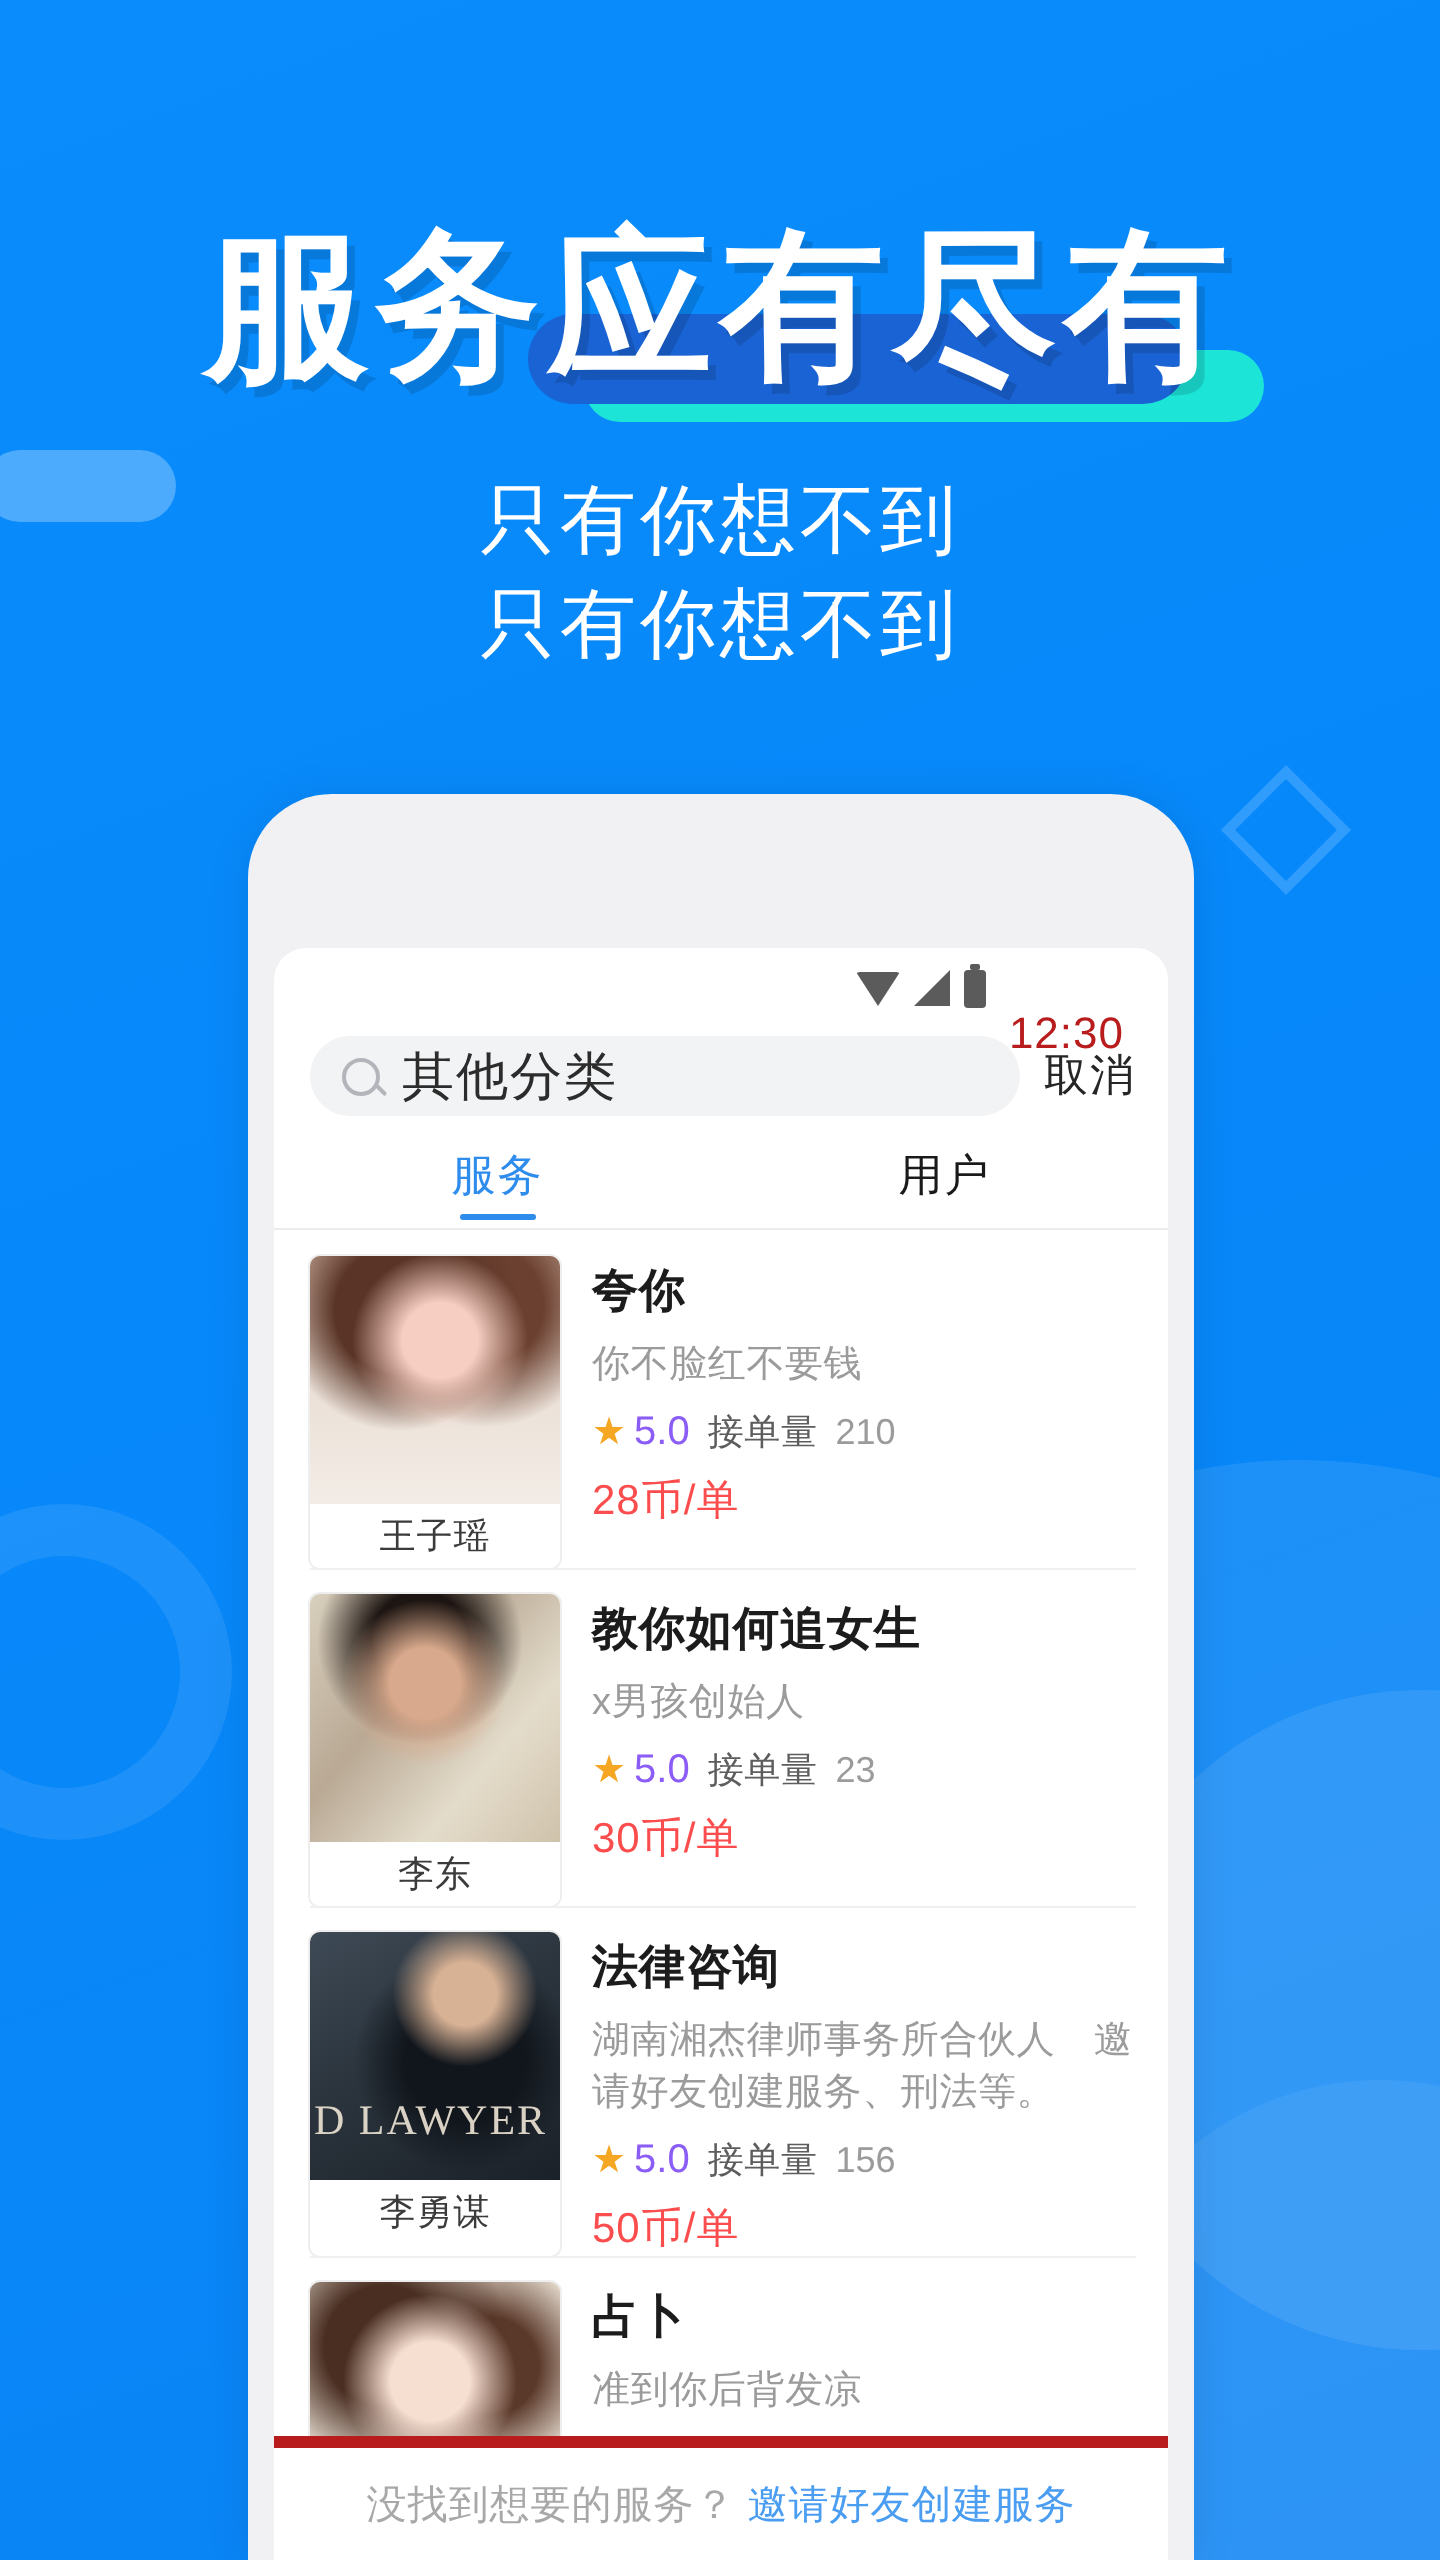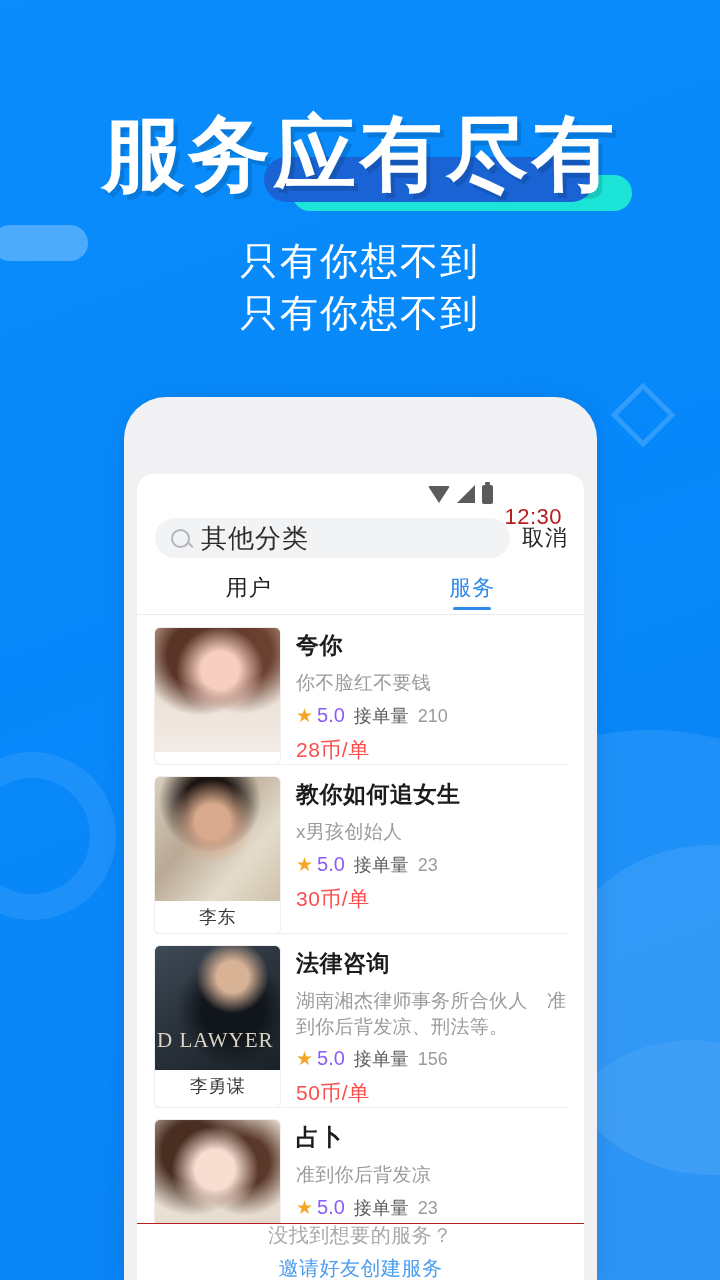--- a/index.html
+++ b/index.html
@@ -344,26 +344,25 @@
     letter-spacing: 0.5px;
   }
 
   
   .footer {
     position: absolute;
     left: 0; right: 0;
     bottom: 0;
     height: 56px;
     background: #ffffff;
-    border-top: 1px solid #b91c1c;
+    border-top: 6px solid #b91c1c;
     display: flex;
     align-items: center;
     justify-content: center;
     gap: 6px;
-    flex-direction: column;
   }
   .footer-text {
     font-size: 20px;
     color: #a8a8a8;
     letter-spacing: 0.5px;
   }
   .footer-link {
     font-size: 20px;
     color: #4a9df0;
     letter-spacing: 0.5px;
@@ -435,33 +434,34 @@
 
       <div class="search-row">
         <div class="search-box">
           <div class="search-mag"></div>
           <div class="search-text">其他分类</div>
         </div>
         <div class="cancel-btn">取消</div>
       </div>
 
       <div class="tabs">
+        <div class="tab active">
+          <span class="tab-label">服务</span>
+        </div>
         <div class="tab">
           <span class="tab-label">用户</span>
-        </div>
-        <div class="tab active">
-          <span class="tab-label">服务</span>
         </div>
       </div>
 
       <div class="list">
 
         <div class="service-item">
           <div class="thumb-wrap">
             <div class="thumb ph1"></div>
+            <div class="thumb-name">王子瑶</div>
           </div>
           <div class="info">
             <div class="svc-title">夸你</div>
             <div class="svc-desc">你不脸红不要钱</div>
             <div class="svc-meta">
               <span class="star">★</span>
               <span class="rating">5.0</span>
               <span class="orders-label">接单量</span>
               <span class="orders-count">210</span>
             </div>
@@ -489,21 +489,21 @@
 
         <div class="service-item">
           <div class="thumb-wrap">
             <div class="thumb ph3">
               <span class="lawyer-text">D LAWYER</span>
             </div>
             <div class="thumb-name">李勇谋</div>
           </div>
           <div class="info">
             <div class="svc-title">法律咨询</div>
-            <div class="svc-desc">湖南湘杰律师事务所合伙人　准到你后背发凉、刑法等。</div>
+            <div class="svc-desc">湖南湘杰律师事务所合伙人　邀请好友创建服务、刑法等。</div>
             <div class="svc-meta">
               <span class="star">★</span>
               <span class="rating">5.0</span>
               <span class="orders-label">接单量</span>
               <span class="orders-count">156</span>
             </div>
             <div class="price">50币/单</div>
           </div>
         </div>
 

